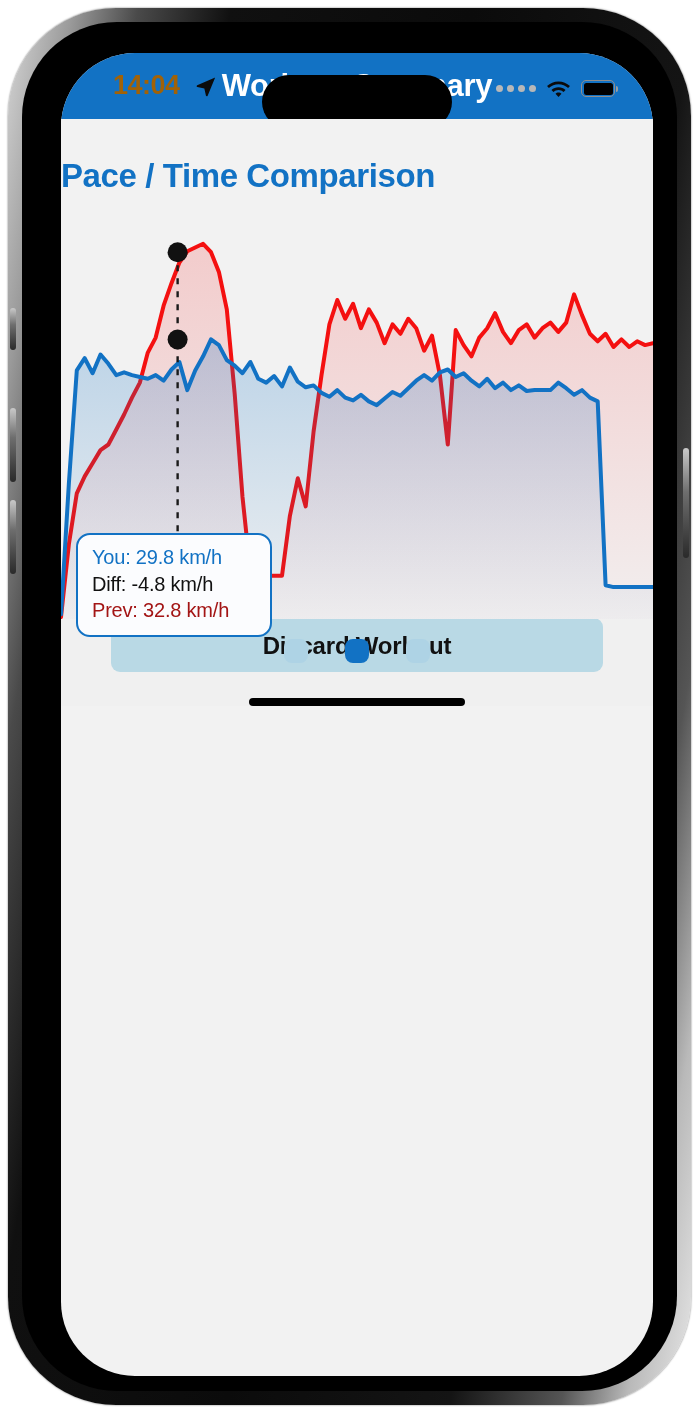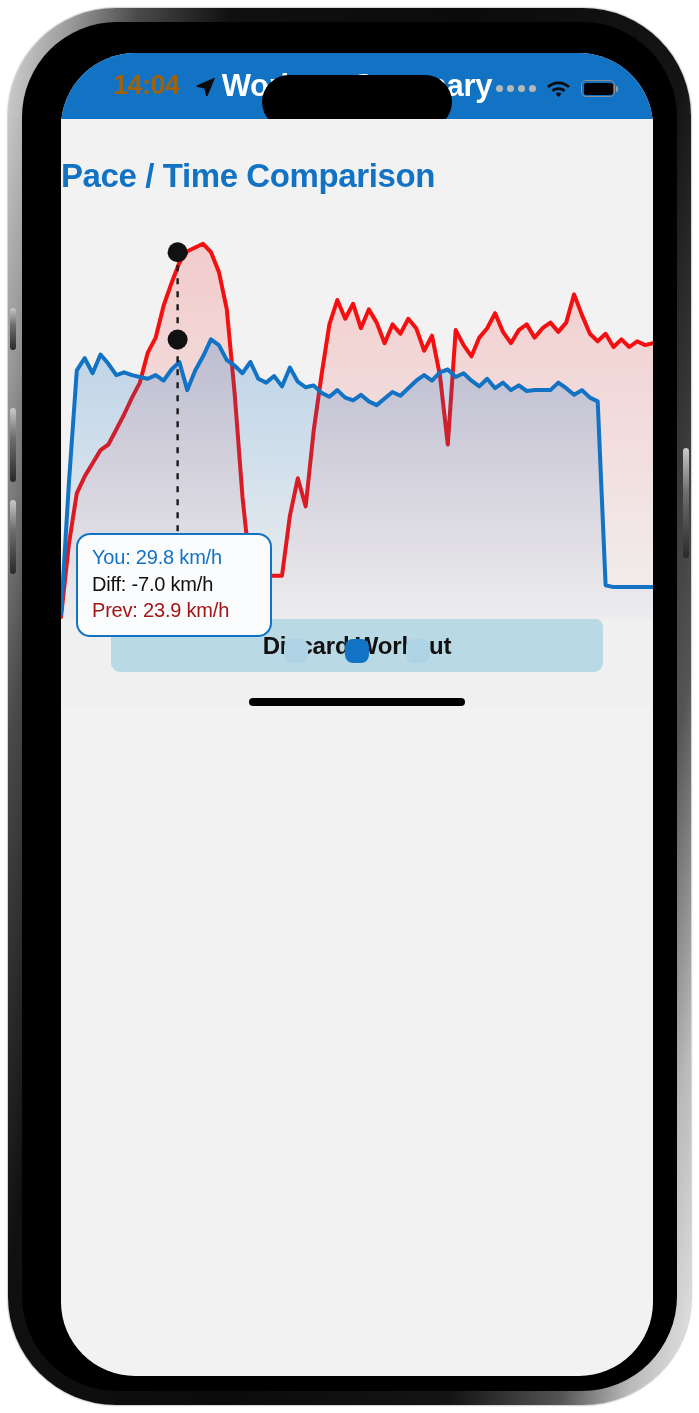--- a/index.html
+++ b/index.html
@@ -149,22 +149,22 @@
             <g id="chart-marker">
                 <line x1="116.62400000000001" x2="116.62400000000001" y1="35.204761904761895" y2="402" stroke="#1a1a1a" stroke-width="2.4" stroke-dasharray="6 7"></line>
                 <circle cx="116.62400000000001" cy="35.204761904761895" r="10" fill="#111"></circle>
                 <circle cx="116.62400000000001" cy="122.44761904761903" r="10" fill="#111"></circle>
               </g>
           </svg>
         </div>
 
         <div class="tooltip">
           <div class="tt-line tt-you">You: 29.8 km/h</div>
-          <div class="tt-line tt-diff">Diff: -7.0 km/h</div>
-          <div class="tt-line tt-prev">Prev: 23.9 km/h</div>
+          <div class="tt-line tt-diff">Diff: -4.8 km/h</div>
+          <div class="tt-line tt-prev">Prev: 32.8 km/h</div>
         </div>
 
         <div class="dots">
           <span></span>
           <span class="on"></span>
           <span></span>
         </div>
       </div>
 
       <div class="section-head">Workout Summary</div>

